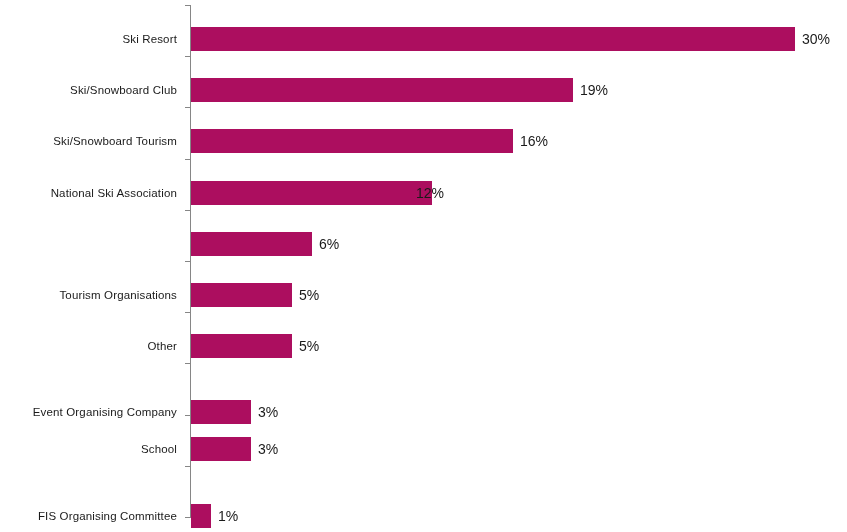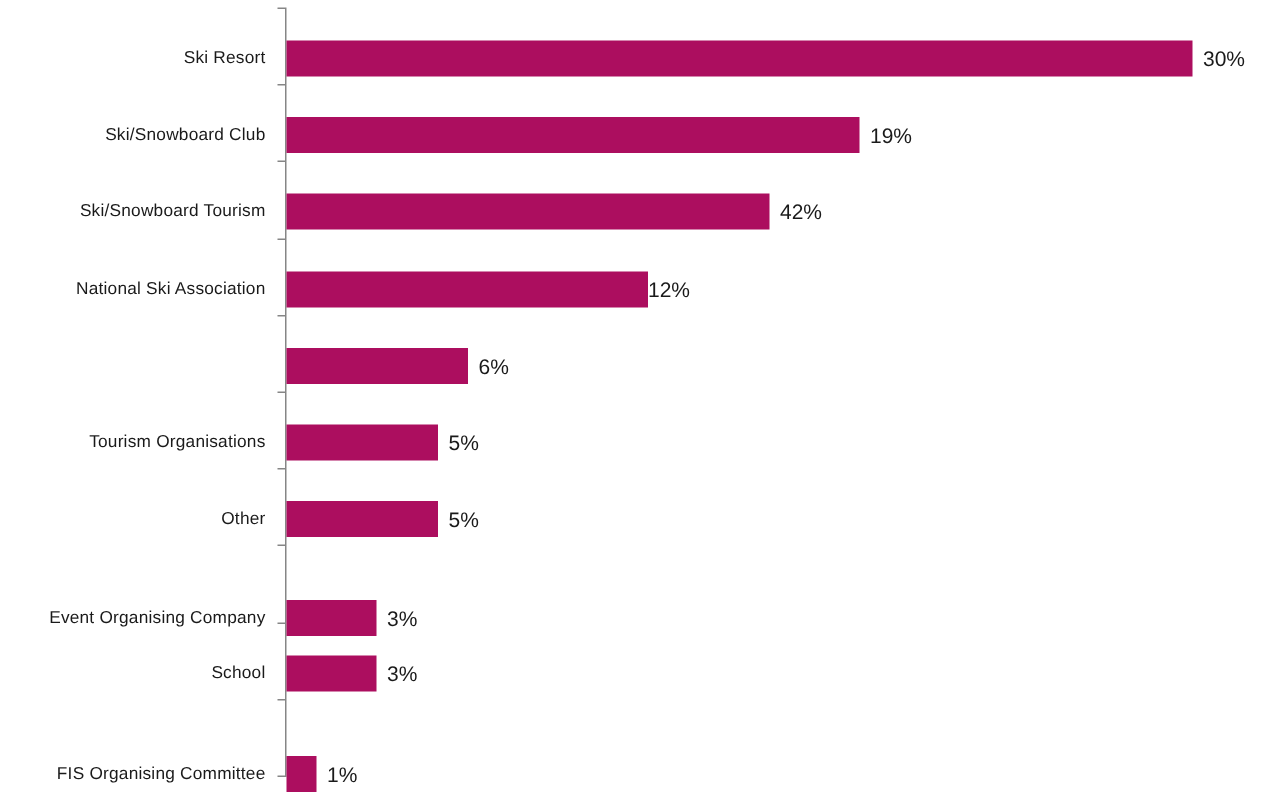--- a/index.html
+++ b/index.html
@@ -112,26 +112,26 @@
           <div class="bar-value" style="left: 802px;">30%</div>
         </div>
         <div class="bar-row" style="top: 78px;">
           <div class="cat-label">Ski/Snowboard Club</div>
           <div class="bar" style="width: 382px; background: rgb(172, 14, 95);"></div>
           <div class="bar-value" style="left: 580px;">19%</div>
         </div>
         <div class="bar-row" style="top: 129px;">
           <div class="cat-label">Ski/Snowboard Tourism</div>
           <div class="bar" style="width: 322px; background: rgb(172, 14, 95);"></div>
-          <div class="bar-value" style="left: 520px;">42%</div>
+          <div class="bar-value" style="left: 520px;">16%</div>
         </div>
         <div class="bar-row" style="top: 181px;">
           <div class="cat-label">National Ski Association</div>
           <div class="bar" style="width: 241px; background: rgb(172, 14, 95);"></div>
-          <div class="bar-value" style="left: 432px;">12%</div>
+          <div class="bar-value" style="left: 416px;">12%</div>
         </div>
         <div class="bar-row" style="top: 232px;">
           <div class="bar" style="width: 121px; background: rgb(172, 14, 95);"></div>
           <div class="bar-value" style="left: 319px;">6%</div>
         </div>
         <div class="bar-row" style="top: 283px;">
           <div class="cat-label">Tourism Organisations</div>
           <div class="bar" style="width: 101px; background: rgb(172, 14, 95);"></div>
           <div class="bar-value" style="left: 299px;">5%</div>
         </div>

